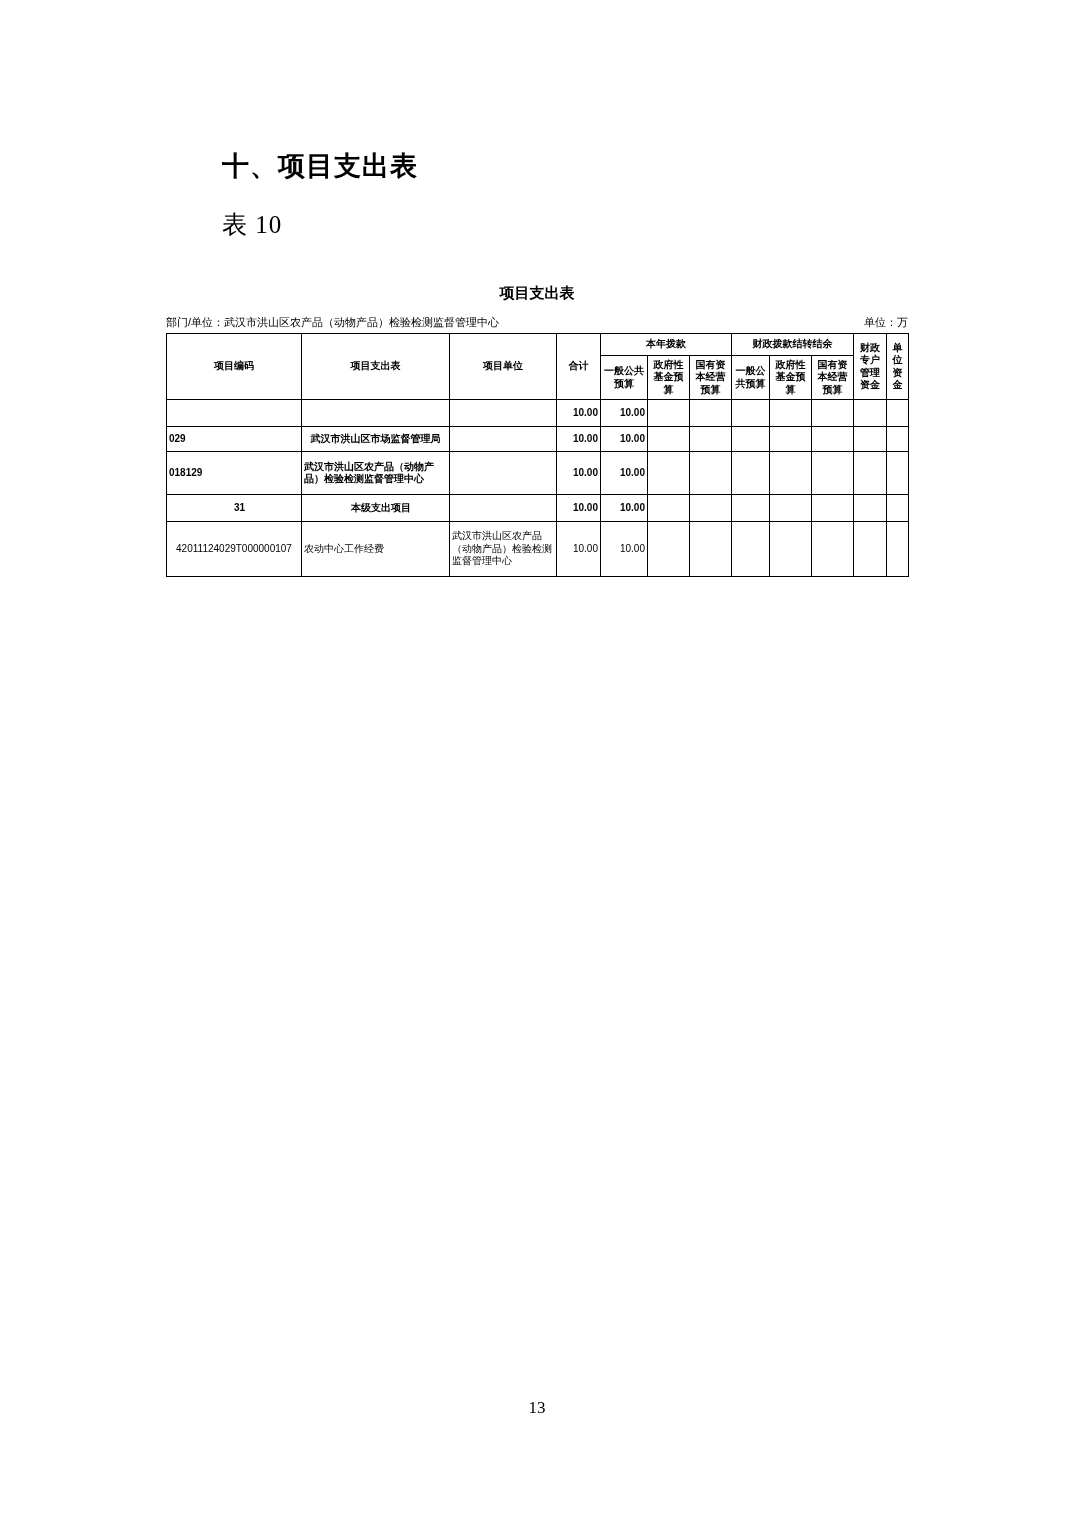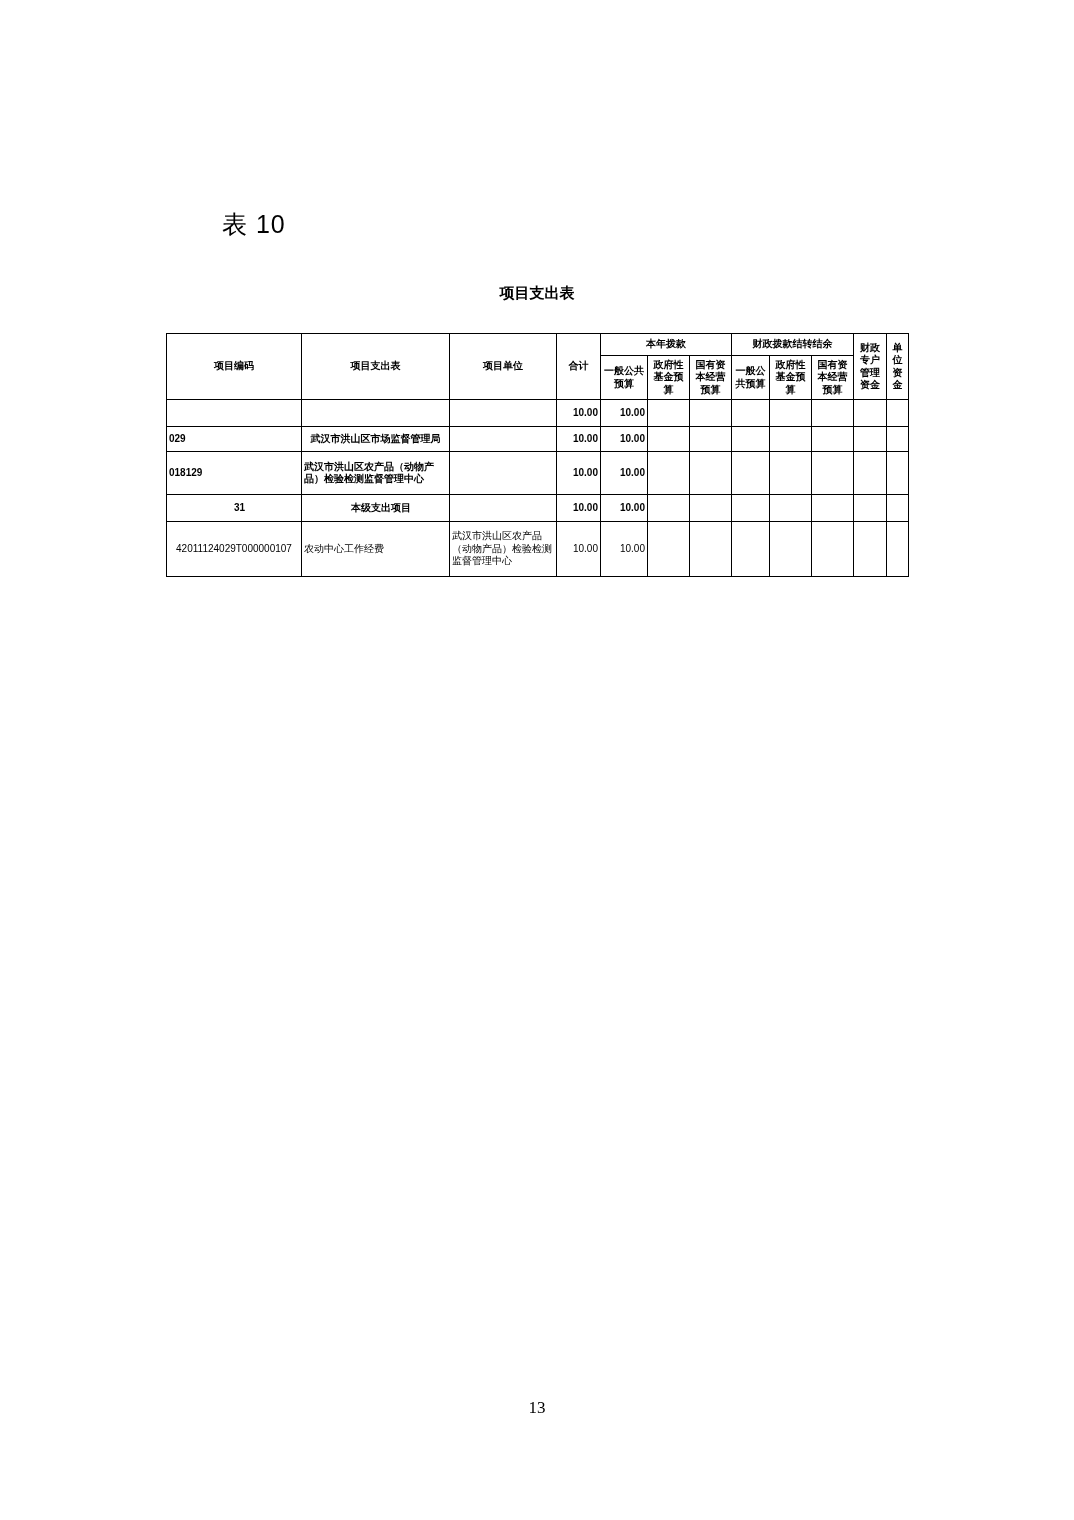--- a/index.html
+++ b/index.html
@@ -24,21 +24,21 @@
     top: 148px;
     font-family: "Liberation Sans", sans-serif;
     font-weight: bold;
     font-size: 27px;
     letter-spacing: 1px;
   }
   .heading-2 {
     position: absolute;
     left: 222px;
     top: 208px;
-    font-family: Liberation Sans, sans-serif;
+    font-family: Liberation Serif, serif;
     font-size: 25px;
     letter-spacing: 1px;
   }
   .table-title {
     position: absolute;
     left: 0;
     right: 0;
     top: 284px;
     text-align: center;
     font-family: "Liberation Sans", sans-serif;
@@ -136,23 +136,28 @@
     text-align: center;
     font-size: 17px;
     font-family: Liberation Serif, serif;
   }
 </style>
 </head>
 <body>
 
 <div class="page">
 
+  <div class="heading-1">十、项目支出表</div>
   <div class="heading-2">表 10</div>
   <div class="table-title">项目支出表</div>
 
+  <div class="meta-row">
+    <span class="meta-left">部门/单位：武汉市洪山区农产品（动物产品）检验检测监督管理中心</span>
+    <span class="meta-right">单位：万</span>
+  </div>
 
   <table class="budget">
     <colgroup>
       <col style="width:135px">
       <col style="width:148px">
       <col style="width:107px">
       <col style="width:44px">
       <col style="width:47px">
       <col style="width:42px">
       <col style="width:42px">

